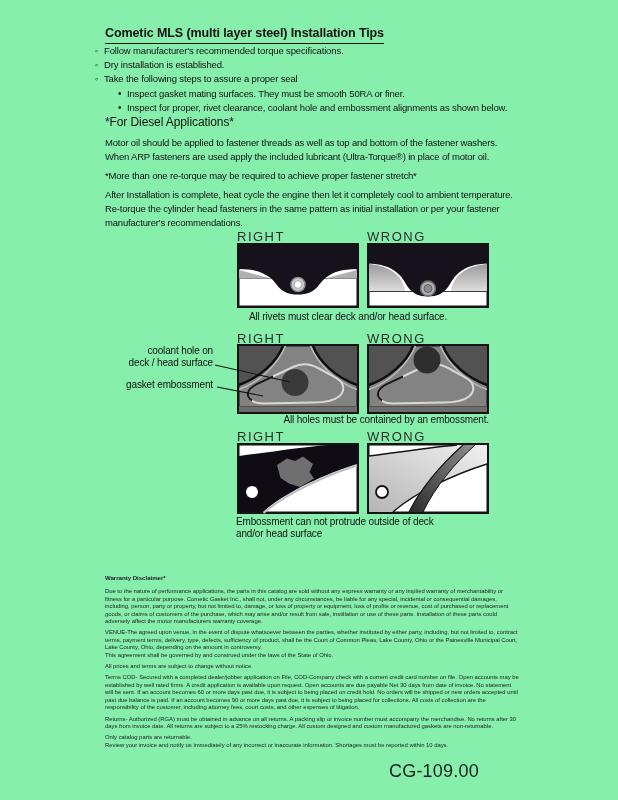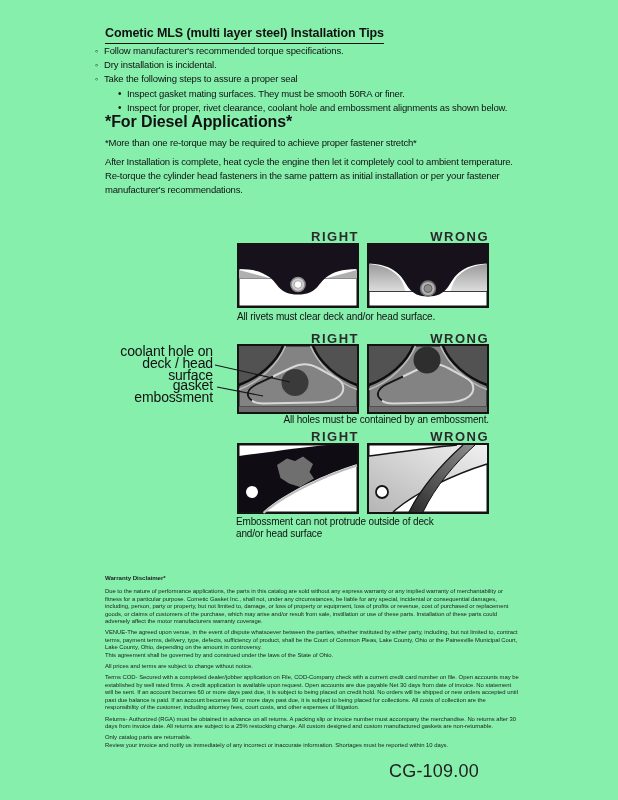--- a/index.html
+++ b/index.html
@@ -15,31 +15,31 @@
     left:105px; top:26px; font-size:12.5px; font-weight:bold; letter-spacing:-0.1px;
     padding-bottom:3px; border-bottom:1.5px solid #111; display:inline-block;
   }
   .bullets { left:95px; top:44px; width:430px; font-size:9.5px; letter-spacing:-0.15px; line-height:14.2px; }
   .b-row { display:flex; }
   .b-glyph { width:9px; flex:0 0 9px; font-size:9px; }
   .b-row.sub { padding-left:23px; }
   .b-row.sub .b-glyph { font-size:10px; }
 
   .diesel { left:105px; top:115px; width:408px; font-size:9.5px; letter-spacing:-0.18px; line-height:14px; }
-  .diesel h2 { font-size:16px; font-weight:bold; letter-spacing:-0.1px; margin-bottom:7px; }
+  .diesel h2 { font-size:12px; font-weight:normal; letter-spacing:-0.1px; margin-bottom:7px; }
   .diesel p { margin-bottom:5px; }
 
   .dg-label {
-    width:122px; text-align:right; font-size:13px; letter-spacing:1.5px;
-    color:#2b2b2b; font-weight:bold;
+    width:122px; text-align:left; font-size:13px; letter-spacing:1.5px;
+    color:#2b2b2b; font-weight:normal;
   }
   .dg-box { width:122px; }
   .dg-box svg { display:block; }
   .dg-caption { font-size:10px; letter-spacing:-0.15px; color:#111; line-height:11.5px; }
-  .ann-label { font-size:14px; letter-spacing:-0.15px; line-height:12px; text-align:right; color:#111; }
+  .ann-label { font-size:10px; letter-spacing:-0.15px; line-height:12px; text-align:right; color:#111; }
   .ann-lines { left:0; top:0; pointer-events:none; }
 
   .warranty { left:105px; top:574px; width:414px; font-size:5.9px; line-height:7.4px; letter-spacing:-0.02px; color:#1c1c1c; }
   .warranty h3 { font-size:6.1px; font-weight:bold; margin-bottom:7px; }
   .warranty p { margin-bottom:4px; }
   .warranty p.tight { margin-bottom:0; }
 
   .footer-code { left:389px; top:761px; font-size:18px; letter-spacing:0.2px; color:#222; }
 </style>
 </head>
@@ -49,38 +49,39 @@
 
   <h1 class="abs title">Cometic MLS (multi layer steel) Installation Tips</h1>
 
   <div class="abs bullets">
     <div class="b-row">
       <span class="b-glyph">◦</span>
       <span>Follow manufacturer's recommended torque specifications.</span>
     </div>
     <div class="b-row">
       <span class="b-glyph">◦</span>
-      <span>Dry installation is incidental.</span>
+      <span>Dry installation is established.</span>
     </div>
     <div class="b-row">
       <span class="b-glyph">◦</span>
       <span>Take the following steps to assure a proper seal</span>
     </div>
     <div class="b-row sub">
       <span class="b-glyph">•</span>
       <span>Inspect gasket mating surfaces.  They must be smooth 50RA or finer.</span>
     </div>
     <div class="b-row sub">
       <span class="b-glyph">•</span>
       <span>Inspect for proper, rivet clearance, coolant hole and embossment alignments as shown below.</span>
     </div>
   </div>
 
   <div class="abs diesel">
     <h2>*For Diesel Applications*</h2>
+    <p>Motor oil should be applied to fastener threads as well as top and bottom of the fastener washers. When ARP fasteners are used apply the included lubricant (Ultra-Torque®) in place of motor oil.</p>
     <p>*More than one re-torque may be required to achieve proper fastener stretch*</p>
     <p>After Installation is complete, heat cycle the engine then let it completely cool to ambient temperature. Re-torque the cylinder head fasteners in the same pattern as initial installation or per your fastener manufacturer's recommendations.</p>
   </div>
 
   <div style="position:absolute;left:0;top:0;width:618px;height:800px;">
 
     <div class="abs dg-label" style="left:237px;top:229px;">RIGHT</div>
     <div class="abs dg-label" style="left:367px;top:229px;">WRONG</div>
 
     <div class="abs dg-box" style="left:237px;top:243px;">
@@ -104,21 +105,21 @@
         </defs>
         <rect x="1.25" y="1.25" width="119.5" height="62.5" fill="#ffffff" stroke="#141414" stroke-width="2.5"></rect>
         <path d="M2,21 C18,22.5 25,27 32,34 C35.5,38.5 37.5,44 38.5,48.5 L2,48.5 Z" fill="url(#gw1)"></path>
         <path d="M120,21 C104,22.5 97,27 90,34 C86.5,38.5 84.5,44 83.5,48.5 L120,48.5 Z" fill="url(#gw1)"></path>
         <line x1="2" y1="48.5" x2="120" y2="48.5" stroke="#3c3c3c" stroke-width="1.2"></line>
         <path d="M2,2 H120 V20.5 C103,21.5 96,25.5 88.5,33 C81.5,41 80,53.5 61,53.5 C42,53.5 40.5,41 33.5,33 C26,25.5 19,21.5 2,20.5 Z" fill="#16111b"></path>
         <circle cx="61" cy="45.5" r="7.4" fill="#b3b3b3" stroke="#6f6f6f" stroke-width="1.6"></circle>
         <circle cx="61" cy="45.5" r="4" fill="#8d8d8d" stroke="#5f5f5f" stroke-width="1"></circle>
       </svg>
     </div>
-    <div class="abs dg-caption" style="left:237px;top:311px;">All rivets must clear deck and/or head surface.</div>
+    <div class="abs dg-caption" style="left:249px;top:311px;">All rivets must clear deck and/or head surface.</div>
 
     <div class="abs dg-label" style="left:237px;top:331px;">RIGHT</div>
     <div class="abs dg-label" style="left:367px;top:331px;">WRONG</div>
 
     <div class="abs ann-label" style="left:100px;top:345px;width:113px;">
       <span>coolant hole on</span><br>
       <span>deck / head surface</span>
     </div>
     <div class="abs ann-label" style="left:100px;top:379px;width:113px;">
       <span>gasket embossment</span>

